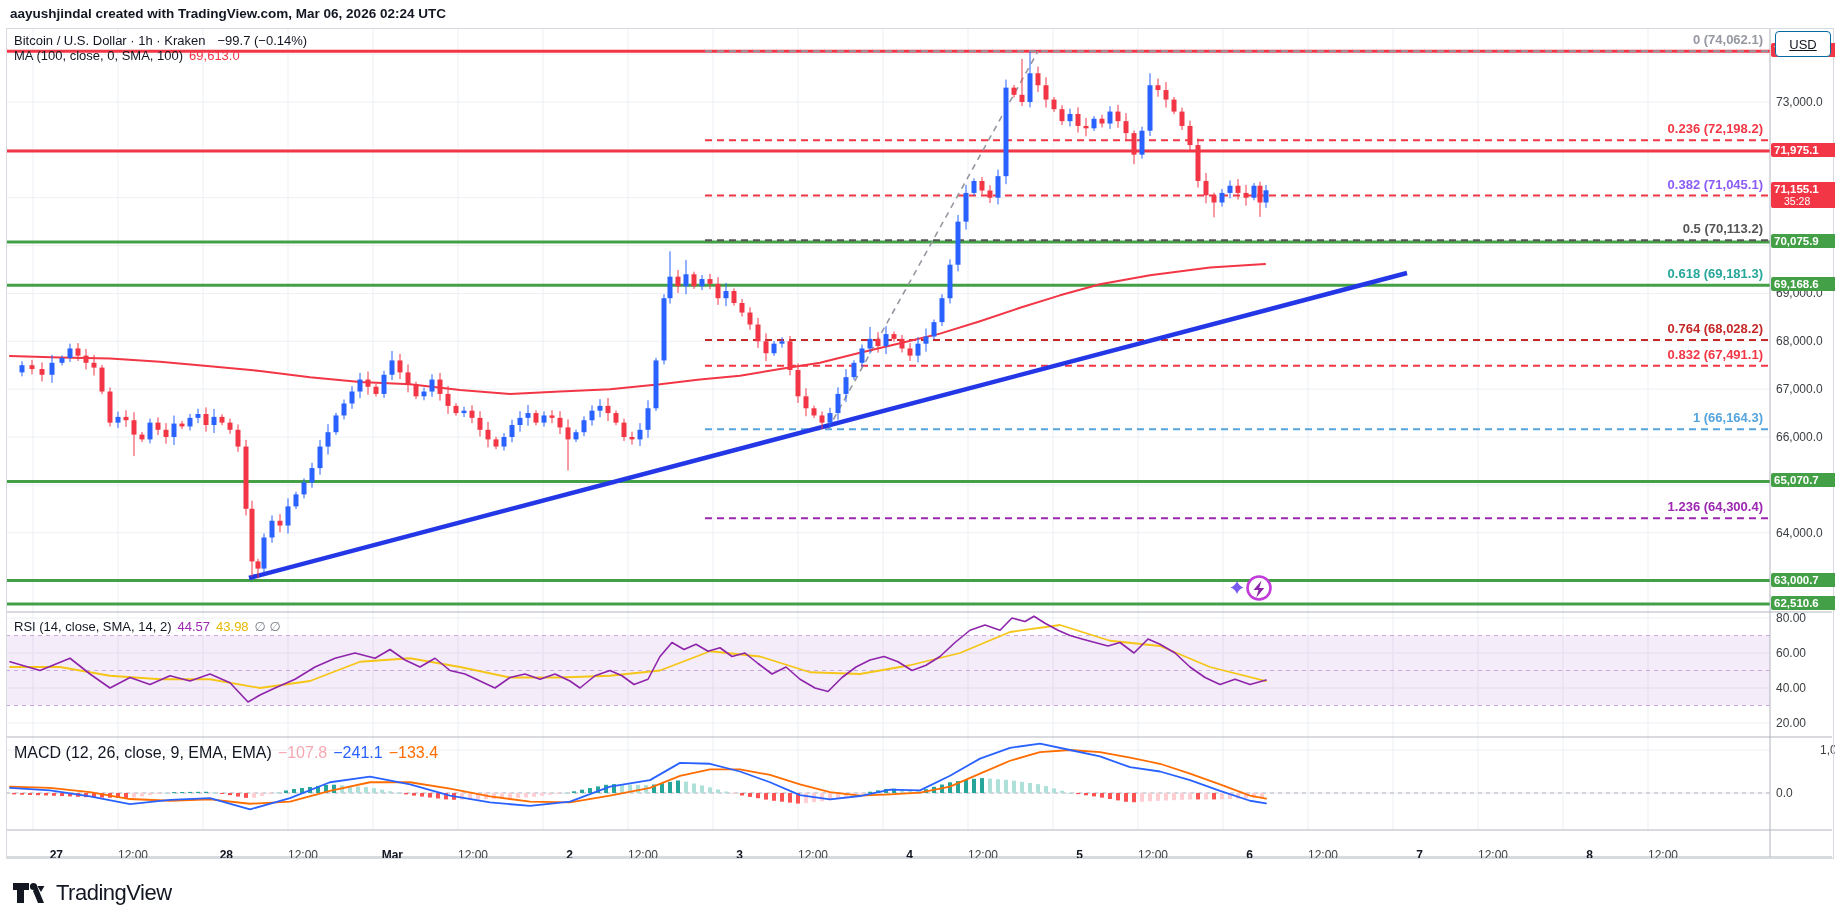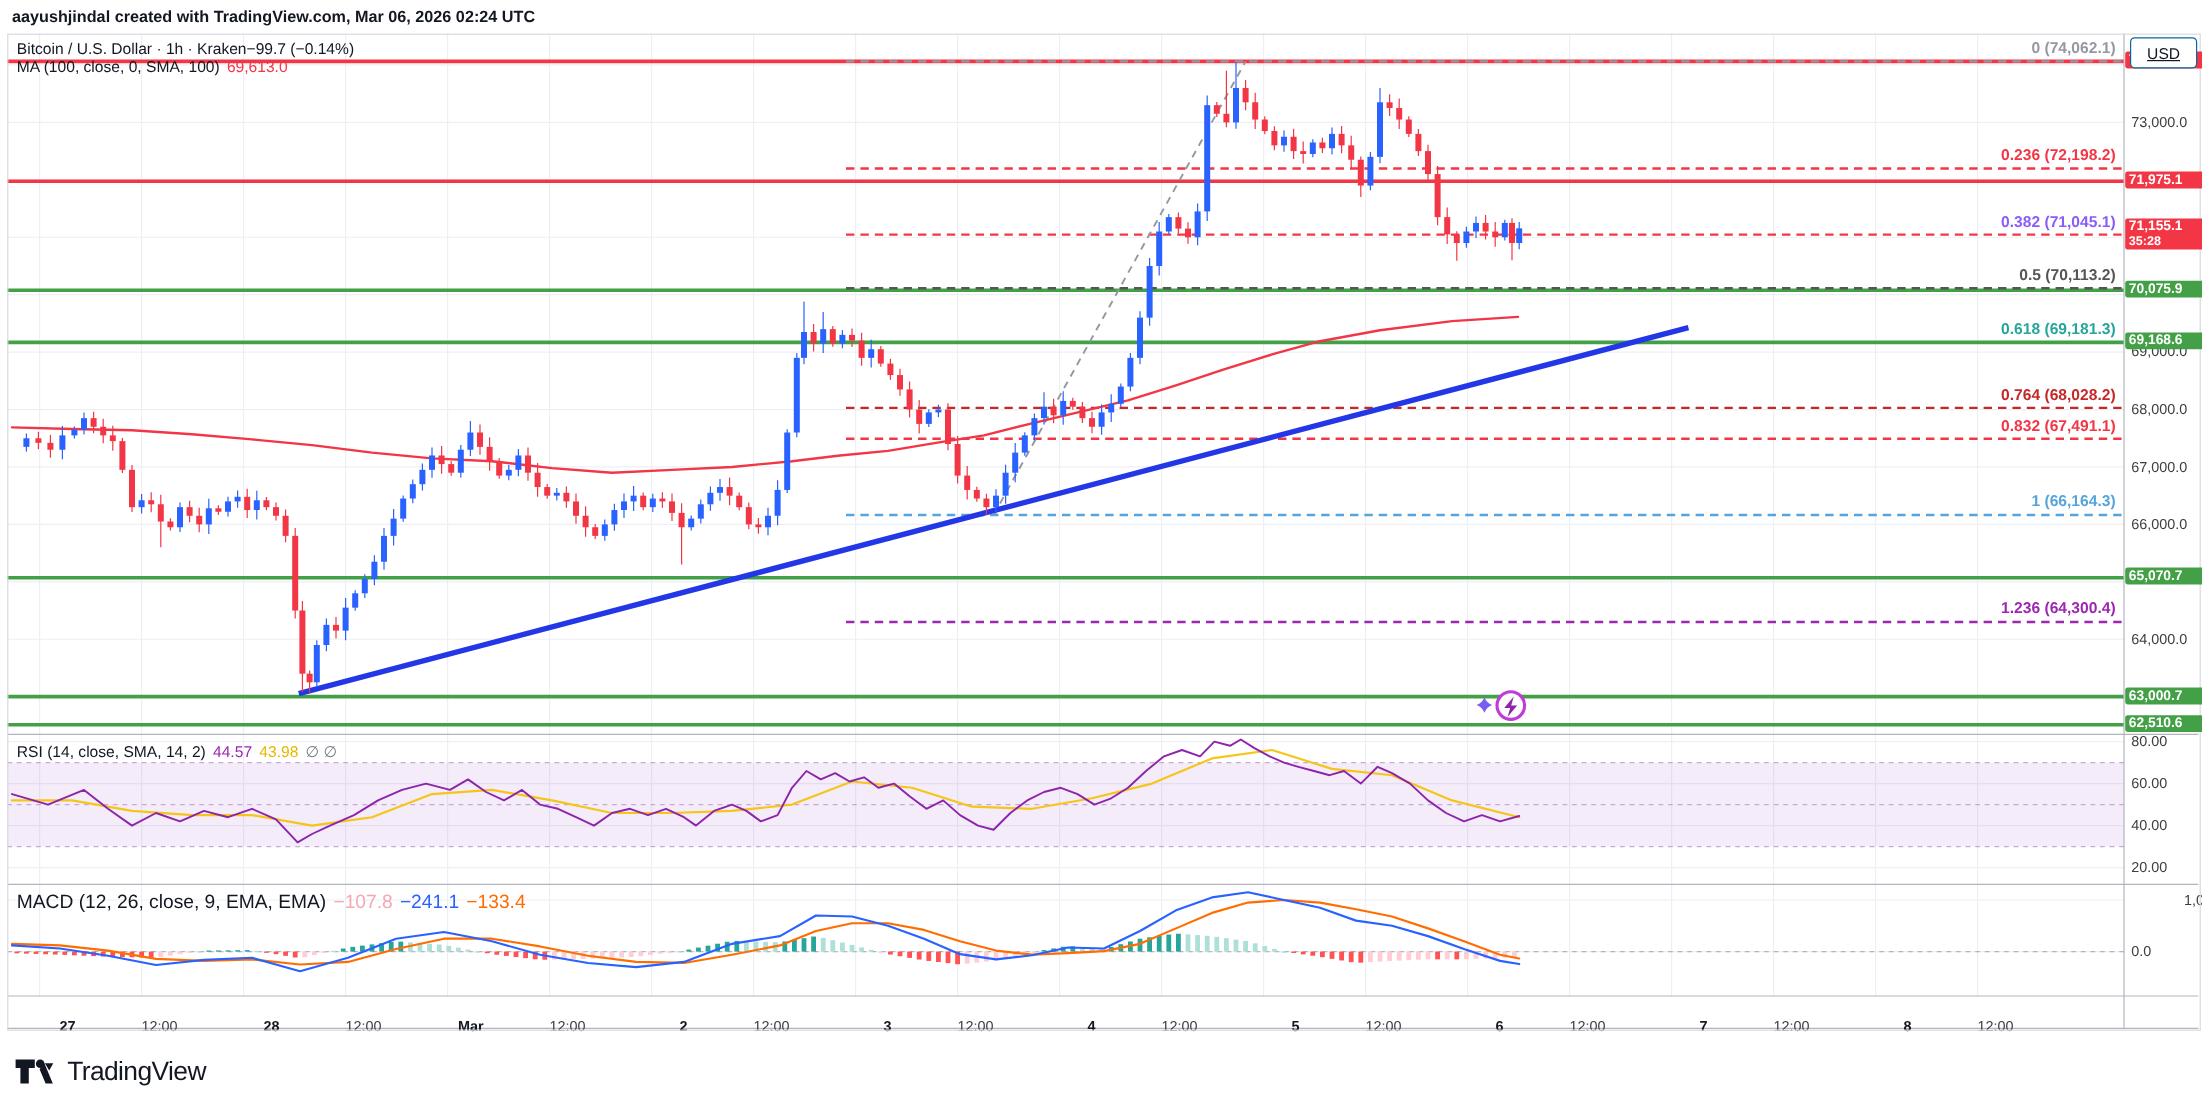--- a/index.html
+++ b/index.html
@@ -3,35 +3,35 @@
 <meta charset="utf-8">
 <style>
   html,body{margin:0;padding:0;background:#fff;}
   #stage{position:relative;width:1835px;height:917px;background:#fff;overflow:hidden;
          font-family:"Liberation Sans","DejaVu Sans",sans-serif;color:#131722;}
   #chart-svg{position:absolute;left:0;top:0;}
   .abs{position:absolute;white-space:nowrap;}
   #attribution{left:10px;top:6px;font-size:13.5px;font-weight:600;color:#131722;}
   #frame{left:6px;top:28px;width:1826px;height:829px;border:1px solid #D7DAE0;pointer-events:none;}
   #legend1{left:14px;top:33px;font-size:13px;color:#131722;}
-  #legend1 .ov{margin-left:0;}
+  #legend1 .ov{margin-left:12px;}
   #legend2{left:14px;top:48px;font-size:13px;color:#131722;}
   #legend2 .ma-val{color:#F23645;margin-left:6px;}
   #rsi-legend{left:14px;top:619px;font-size:13px;color:#131722;}
   #rsi-legend .v1{color:#9C27B0;margin-left:6px;}
   #rsi-legend .v2{color:#E8B800;margin-left:6px;}
   #rsi-legend .vx{color:#787B86;margin-left:6px;}
   #macd-legend{left:14px;top:744px;font-size:16px;color:#131722;}
   #macd-legend .h{color:#F6A8B2;margin-left:6px;}
   #macd-legend .m{color:#2962FF;margin-left:6px;}
   #macd-legend .s{color:#FF6D00;margin-left:6px;}
   .axis-label{font-size:12px;color:#3C4043;left:1776px;}
   .badge{left:1771px;width:60px;font-size:11.5px;font-weight:700;color:#fff;
          border-radius:2px;padding:1px 3px;text-align:left;}
-  .badge .cd{font-weight:700;font-size:10.5px;}
+  .badge .cd{font-weight:400;font-size:10.5px;margin-left:10px;}
   .fib-label{font-size:13px;right:72px;text-align:right;font-weight:bold;}
   .time-label{font-size:12px;color:#3C4043;width:60px;text-align:right;bottom:55px;margin-top:28px;}
   .time-label.day{font-weight:700;color:#131722;}
   #usd-btn{left:1775px;top:31px;width:54px;height:24px;background:#fff;border:1px solid #0369a1;
            border-radius:4px;font-size:13px;color:#131722;display:flex;align-items:center;
            justify-content:center;z-index:6;text-decoration:underline;}
   #logo{left:12px;top:878px;display:flex;align-items:center;gap:8px;}
   #logo-text{font-size:22px;font-weight:400;color:#131722;letter-spacing:-0.5px;}
   #overlay .badge{z-index:4;}
 </style>

